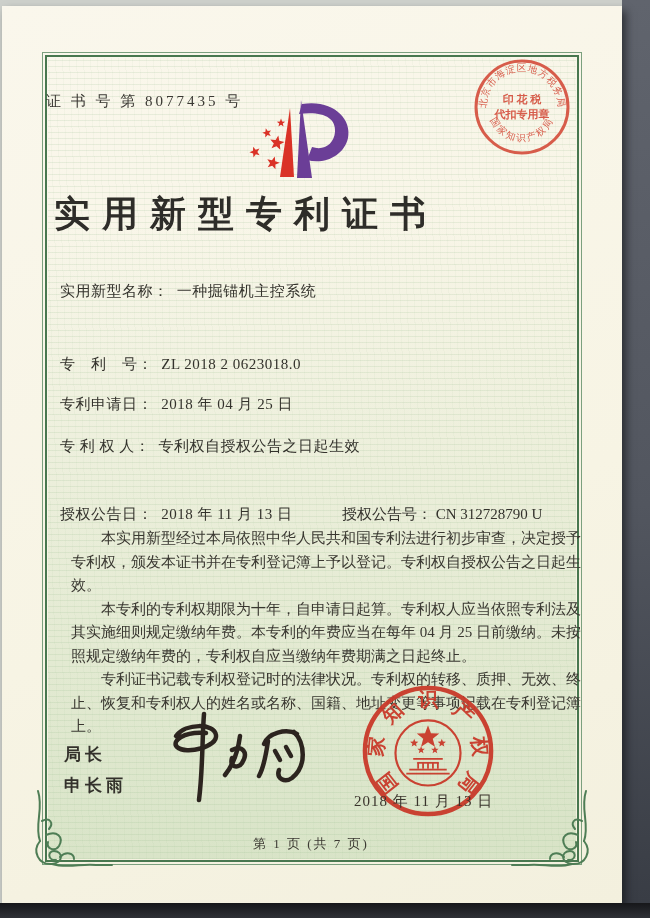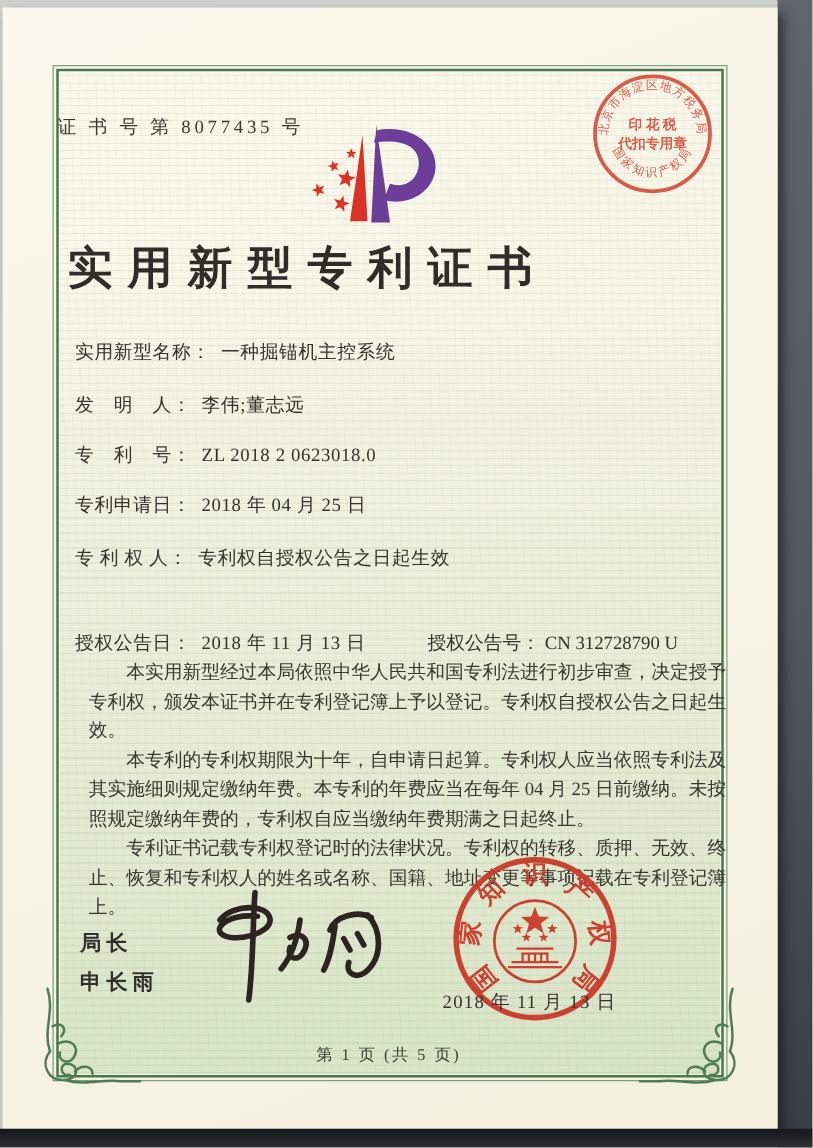--- a/index.html
+++ b/index.html
@@ -122,27 +122,23 @@
     </text>
     <text font-size="9.5" fill="#d5503e" letter-spacing="2">
       <textPath href="#arcBot" startOffset="50%" text-anchor="middle">国家知识产权局</textPath>
     </text>
     <text y="-4" text-anchor="middle" font-size="11" fill="#d5503e" font-weight="bold">印 花 税</text>
     <text y="11" text-anchor="middle" font-size="11" fill="#d5503e" font-weight="bold">代扣专用章</text>
   </svg>
 
   <div class="title">实用新型专利证书</div>
 
-  <div class="row" style="top:266px">
+  <div class="row" style="top:276px">
     <span class="lab">实用新型名称：</span>
     <span class="val">一种掘锚机主控系统</span>
-  </div>
-  <div class="row" style="top:309px">
-    <span class="lab">发　明　人：</span>
-    <span class="val">李伟;董志远</span>
   </div>
   <div class="row" style="top:349px">
     <span class="lab">专　利　号：</span>
     <span class="val">ZL 2018 2 0623018.0</span>
   </div>
   <div class="row" style="top:389px">
     <span class="lab">专利申请日：</span>
     <span class="val">2018 年 04 月 25 日</span>
   </div>
   <div class="row" style="top:431px">
@@ -207,17 +203,17 @@
         <path d="M-11,12 L11,12"></path>
         <path d="M-10,12 L-10,18 M-5,12 L-5,18 M0,12 L0,18 M5,12 L5,18 M10,12 L10,18"></path>
         <path d="M-19,19 L19,19"></path>
         <path d="M-22,23 L22,23"></path>
       </g>
     </g>
   </svg>
 
   <div class="issue-date">2018 年 11 月 13 日</div>
 
-  <div class="footer">第 1 页 (共 5 页)</div>
+  <div class="footer">第 1 页 (共 7 页)</div>
 
 </div>
 
 <div class="edge-bottom"></div>
 
 </body></html>

